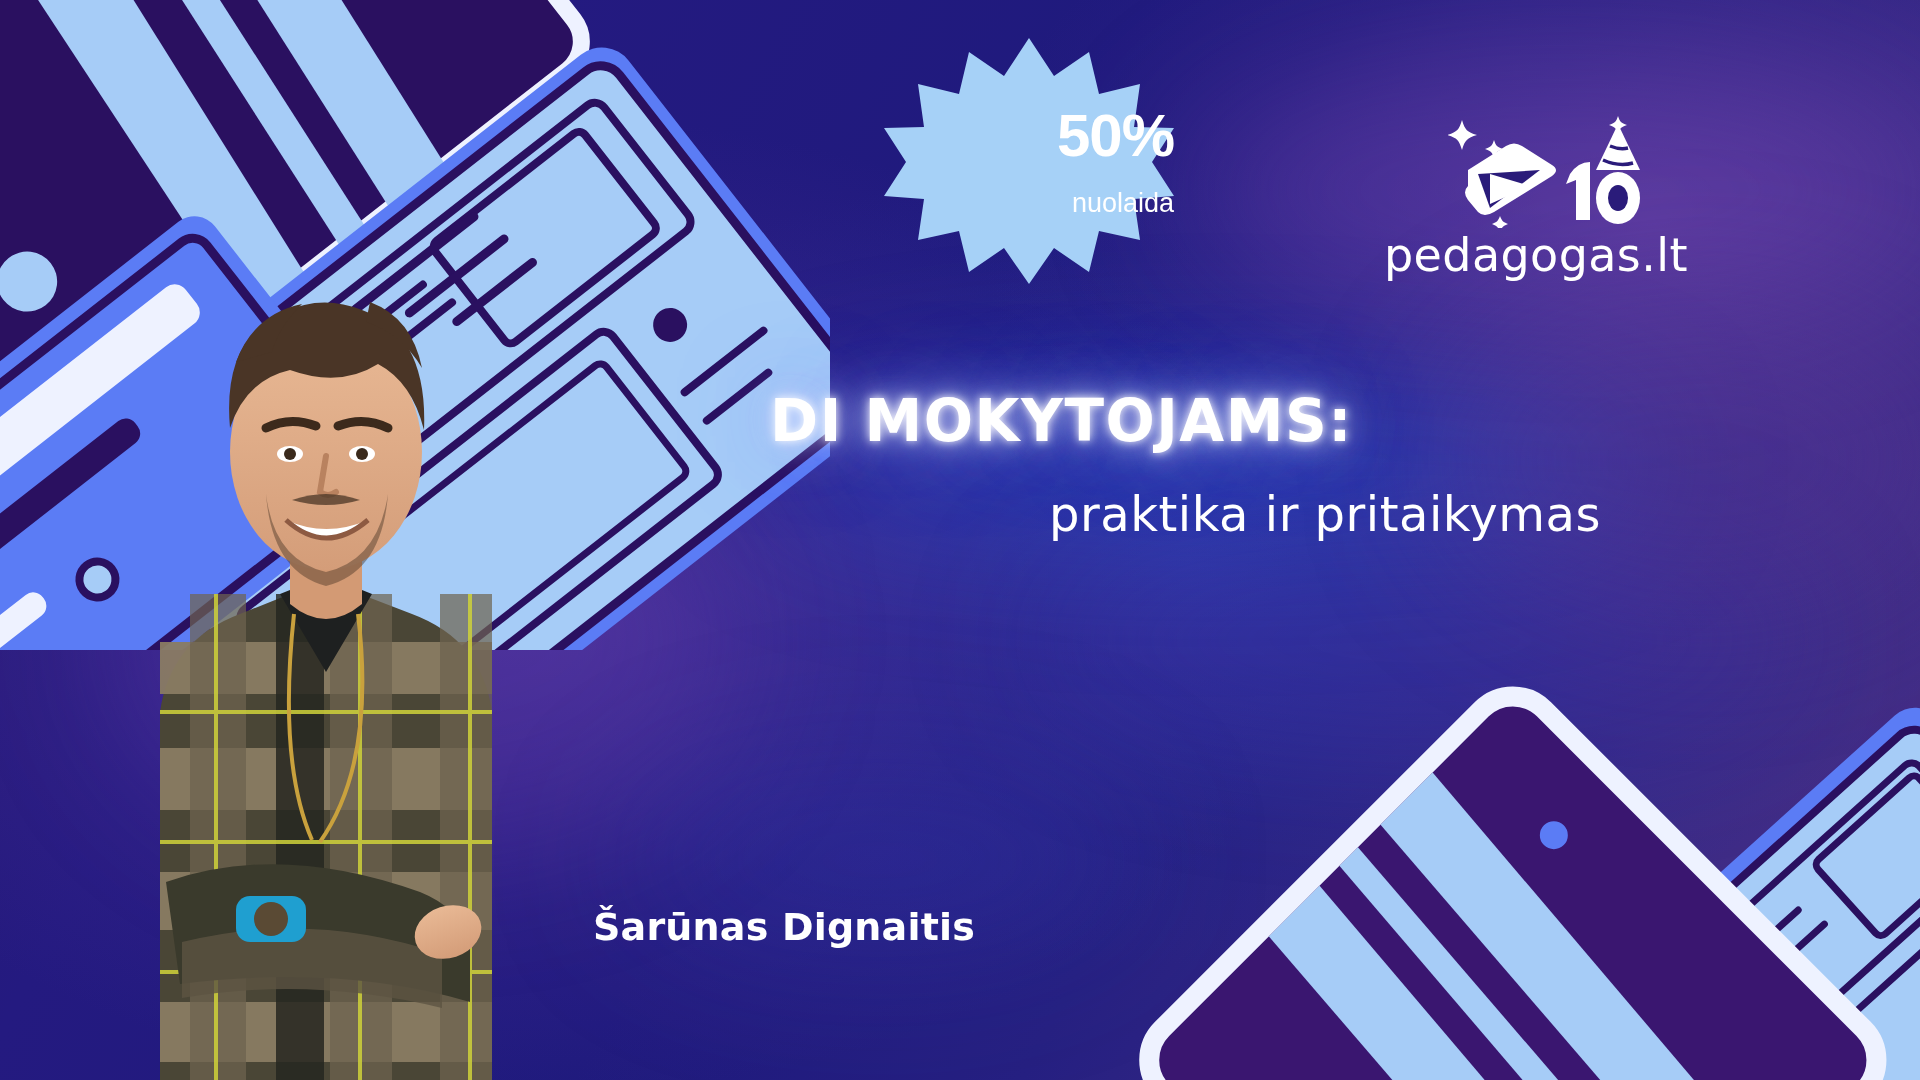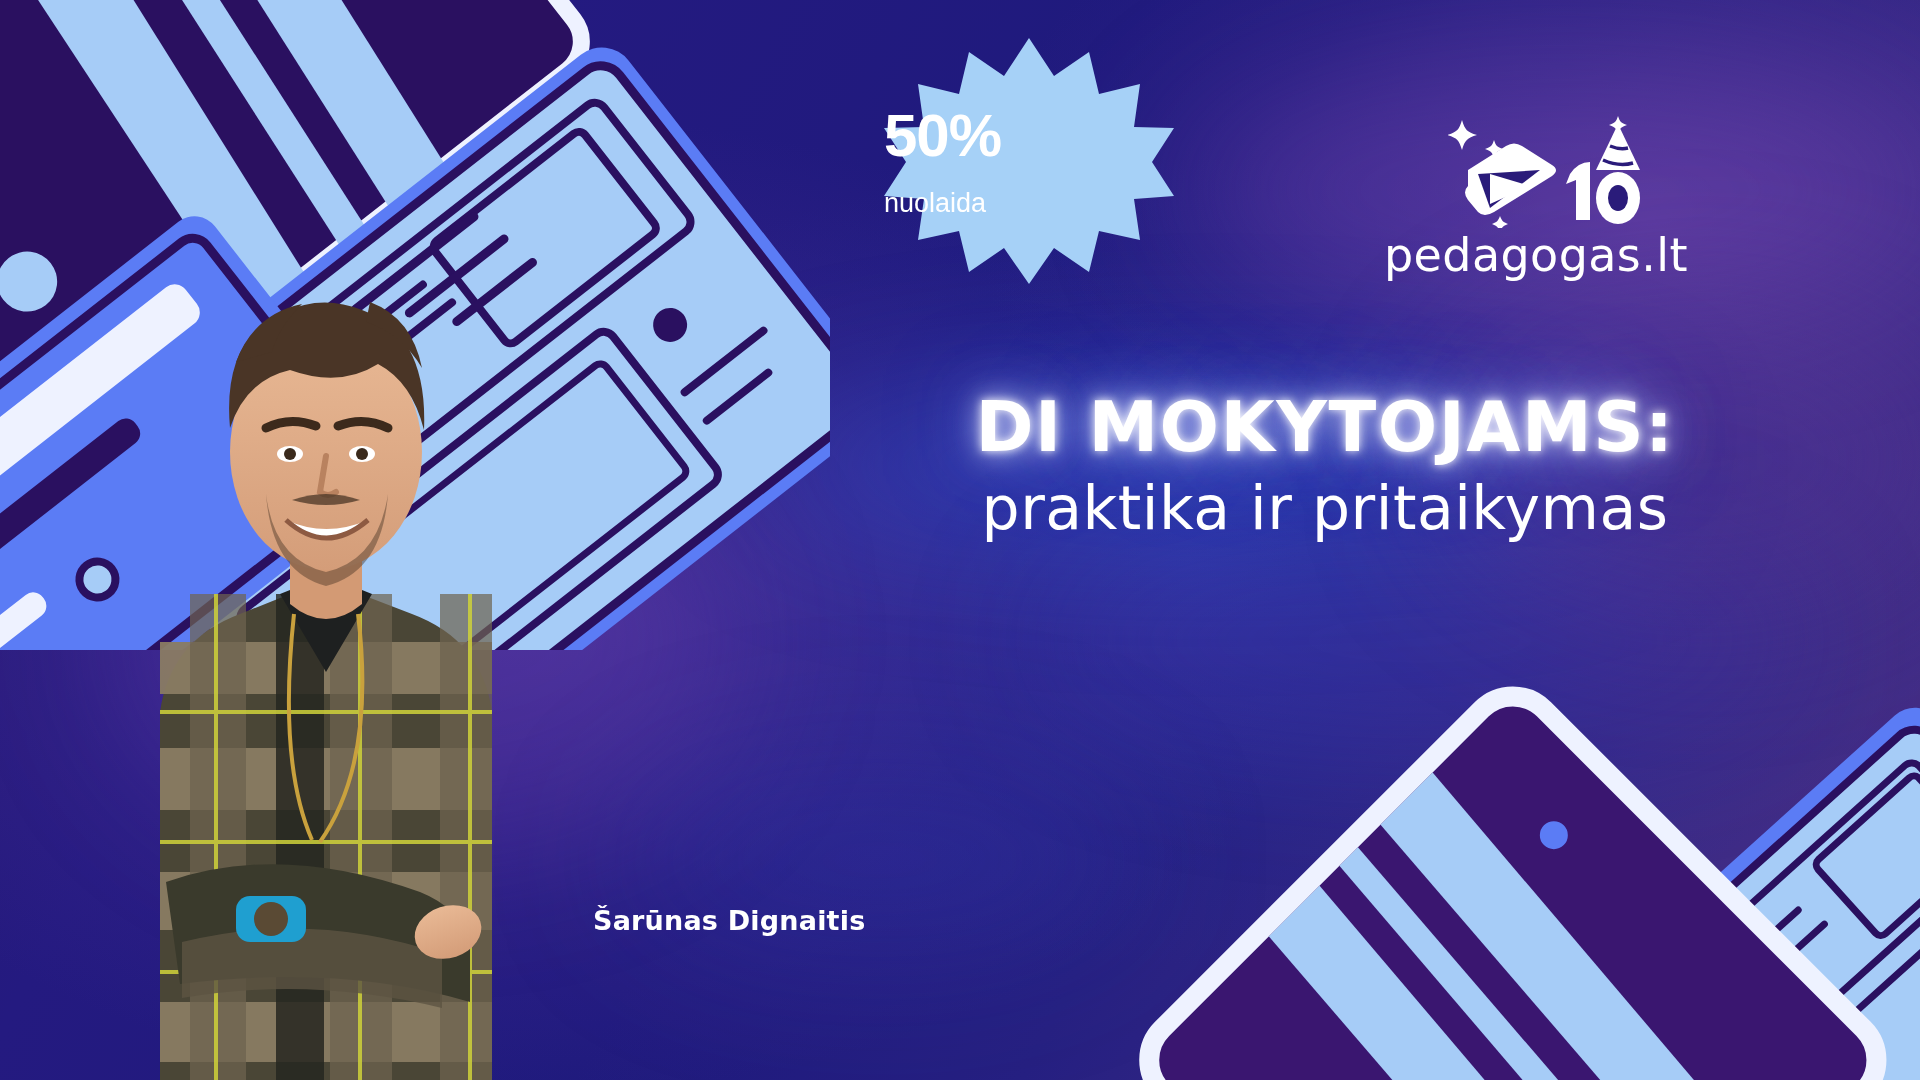--- a/index.html
+++ b/index.html
@@ -24,48 +24,48 @@
   .s5{left:1440px;top:300px;width:520px;height:320px;background:rgba(96,58,150,.34);}
   .s6{left:620px;top:760px;width:520px;height:200px;background:rgba(40,60,180,.22);}
 
   .art{position:absolute;pointer-events:none;}
   .art-tl{left:-250px;top:-330px;width:1080px;height:980px;}
   .art-br{left:1010px;top:640px;width:1000px;height:640px;}
 
   .badge{position:absolute;left:884px;top:36px;width:290px;height:250px;}
   .badge svg{position:absolute;inset:0;}
   .badge-txt{position:absolute;inset:0;display:flex;flex-direction:column;
-    align-items:flex-start;justify-content:center;color:#fff;}
+    align-items:flex-end;justify-content:center;color:#fff;}
   .badge-pct{font-size:60px;font-weight:800;line-height:1;letter-spacing:-1px;}
   .badge-sub{font-size:27px;font-weight:400;margin-top:24px;line-height:1;}
 
   .logo{position:absolute;left:1384px;top:126px;display:flex;align-items:center;gap:14px;height:82px;flex-direction:column;}
   .logo-mark{position:relative;width:176px;height:92px;flex:0 0 auto;}
   .logo-mark svg{position:absolute;left:0;top:-18px;}
   .logo-word{color:#fff;font-size:46px;font-weight:400;letter-spacing:.4px;line-height:1;
     font-family:"DejaVu Sans", sans-serif;}
 
   .headline{position:absolute;left:770px;top:392px;width:1110px;}
   .title{
     font-family:"DejaVu Sans", sans-serif;
-    font-size:70px;font-weight:700;letter-spacing:1.5px;color:#ffffff;
-    line-height:1;text-align:center;
+    font-size:58px;font-weight:700;letter-spacing:1.5px;color:#ffffff;
+    line-height:1;text-align:left;
     text-shadow:0 0 10px rgba(255,255,255,.95),0 0 26px rgba(220,225,255,.85),
                 0 0 54px rgba(150,170,255,.75),0 0 92px rgba(110,130,255,.5);
   }
   .subtitle{
     font-family:"DejaVu Sans", sans-serif;
-    font-size:60px;font-weight:400;color:#ffffff;line-height:1;
-    text-align:center;margin-top:16px;letter-spacing:.5px;
+    font-size:48px;font-weight:400;color:#ffffff;line-height:1;
+    text-align:center;margin-top:40px;letter-spacing:.5px;
   }
 
   .lecturer{position:absolute;left:593px;top:903px;color:#fff;}
   .lect-label{font-size:31px;font-weight:400;line-height:1.25;letter-spacing:.3px;
     font-family:"DejaVu Sans", sans-serif;}
-  .lect-name{font-size:27px;font-weight:700;line-height:1.3;letter-spacing:.2px;
+  .lect-name{font-size:38px;font-weight:700;line-height:1.3;letter-spacing:.2px;
     font-family:"DejaVu Sans", sans-serif;}
 
   .person{position:absolute;left:40px;top:242px;width:560px;height:838px;}
 </style>
 </head>
 <body>
 
 <div class="banner">
 
   <div class="bgstreak s1"></div>

